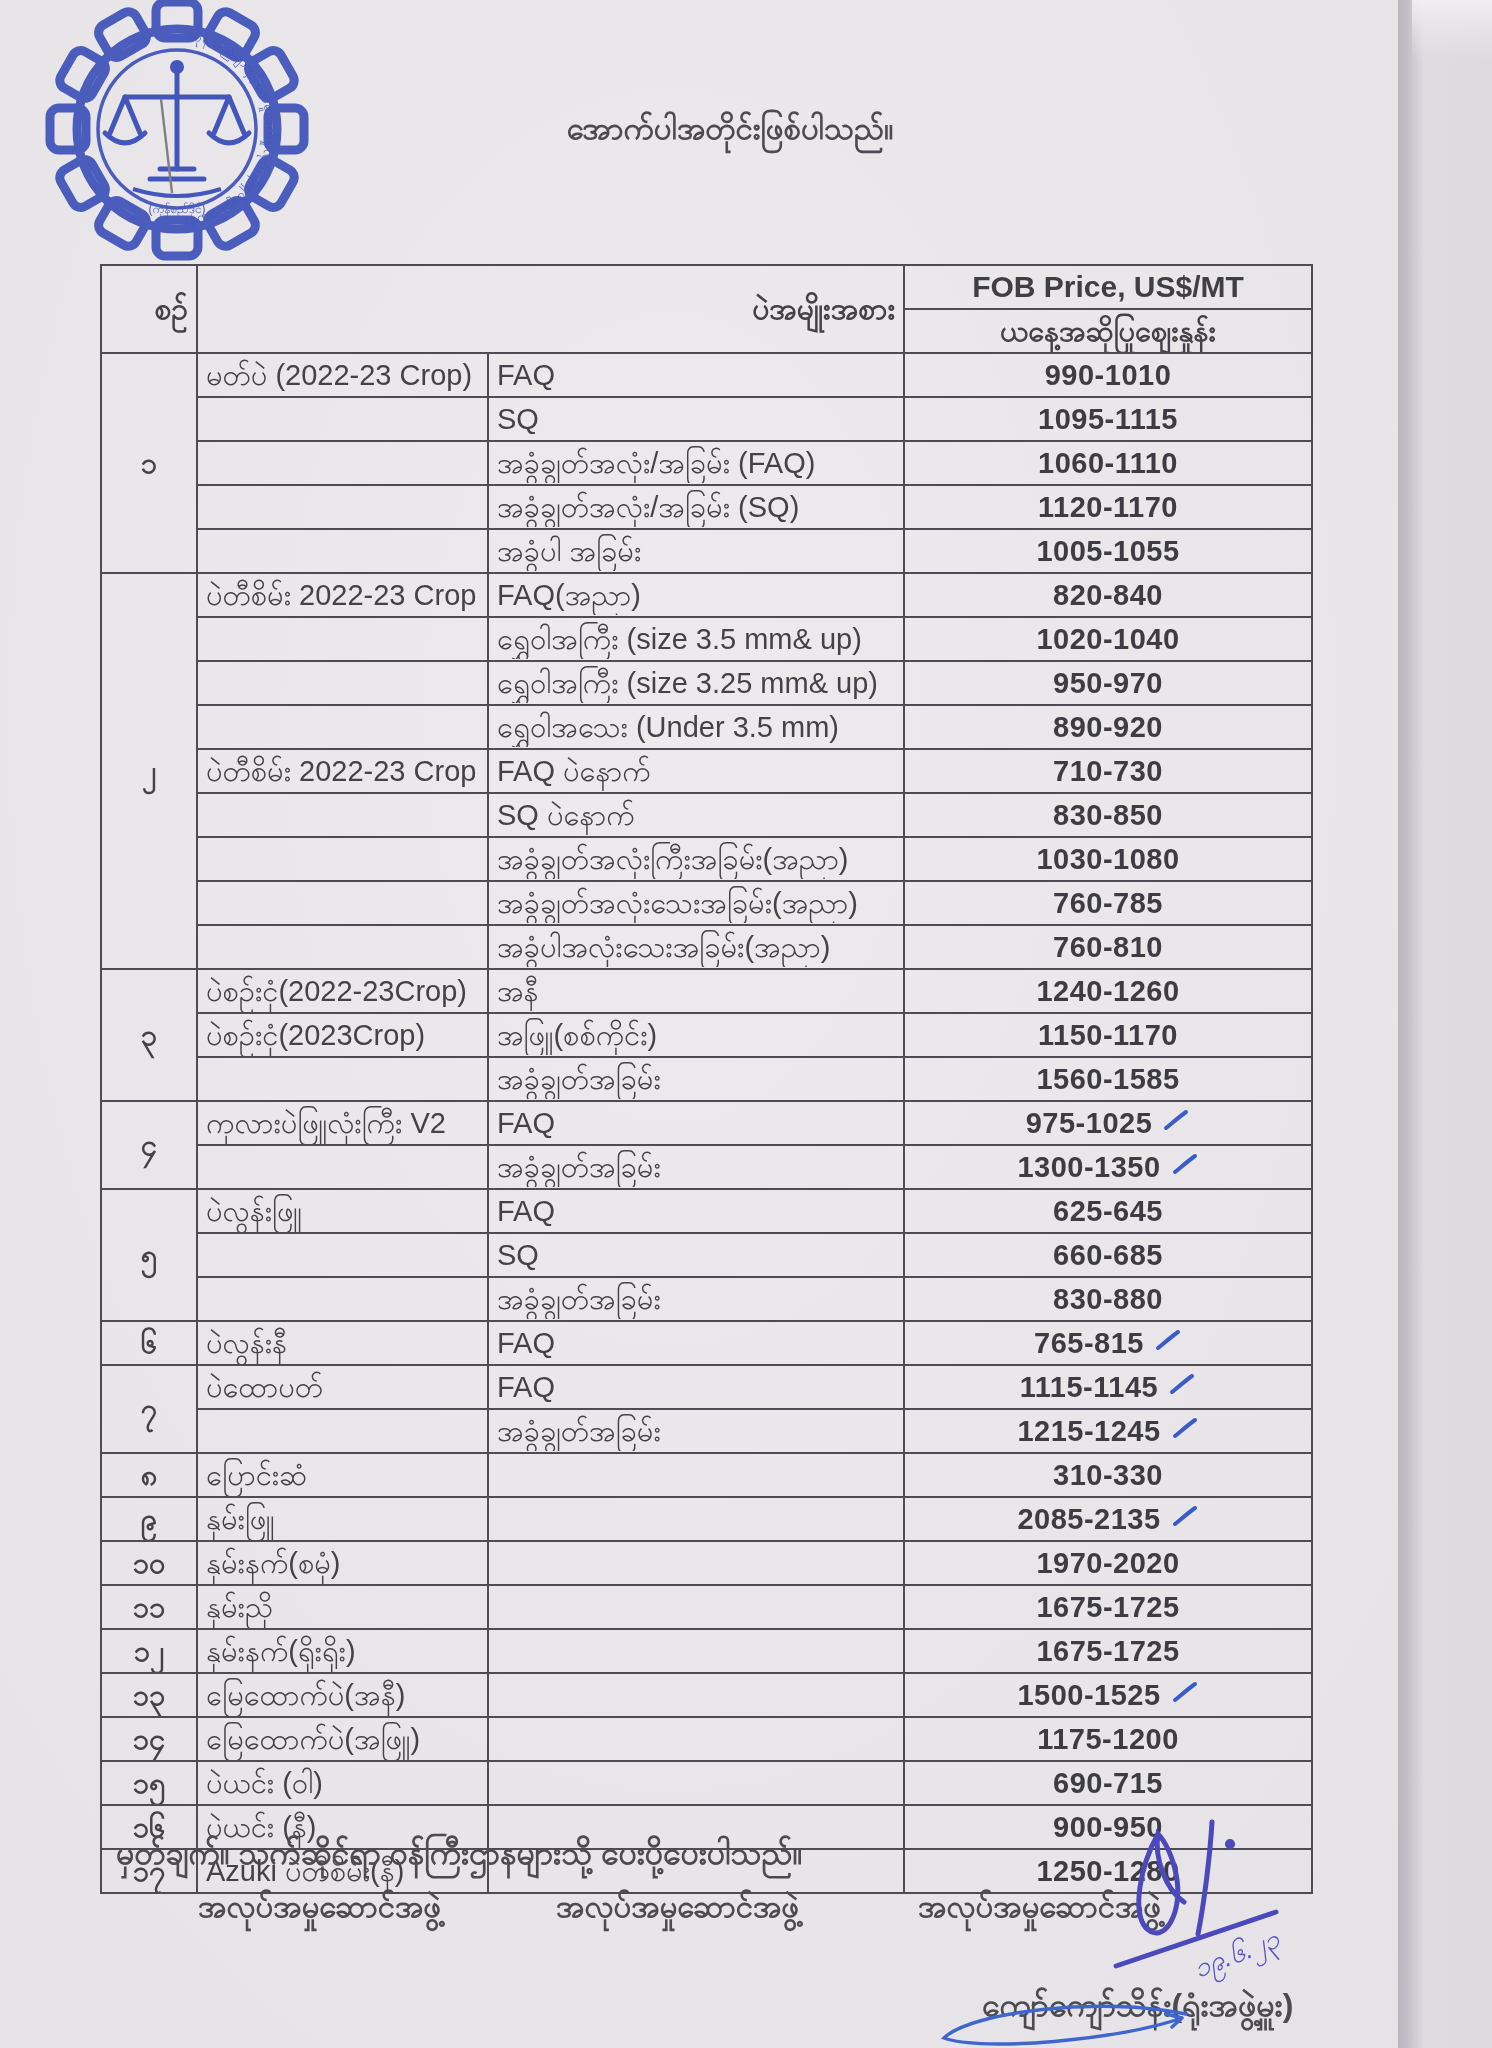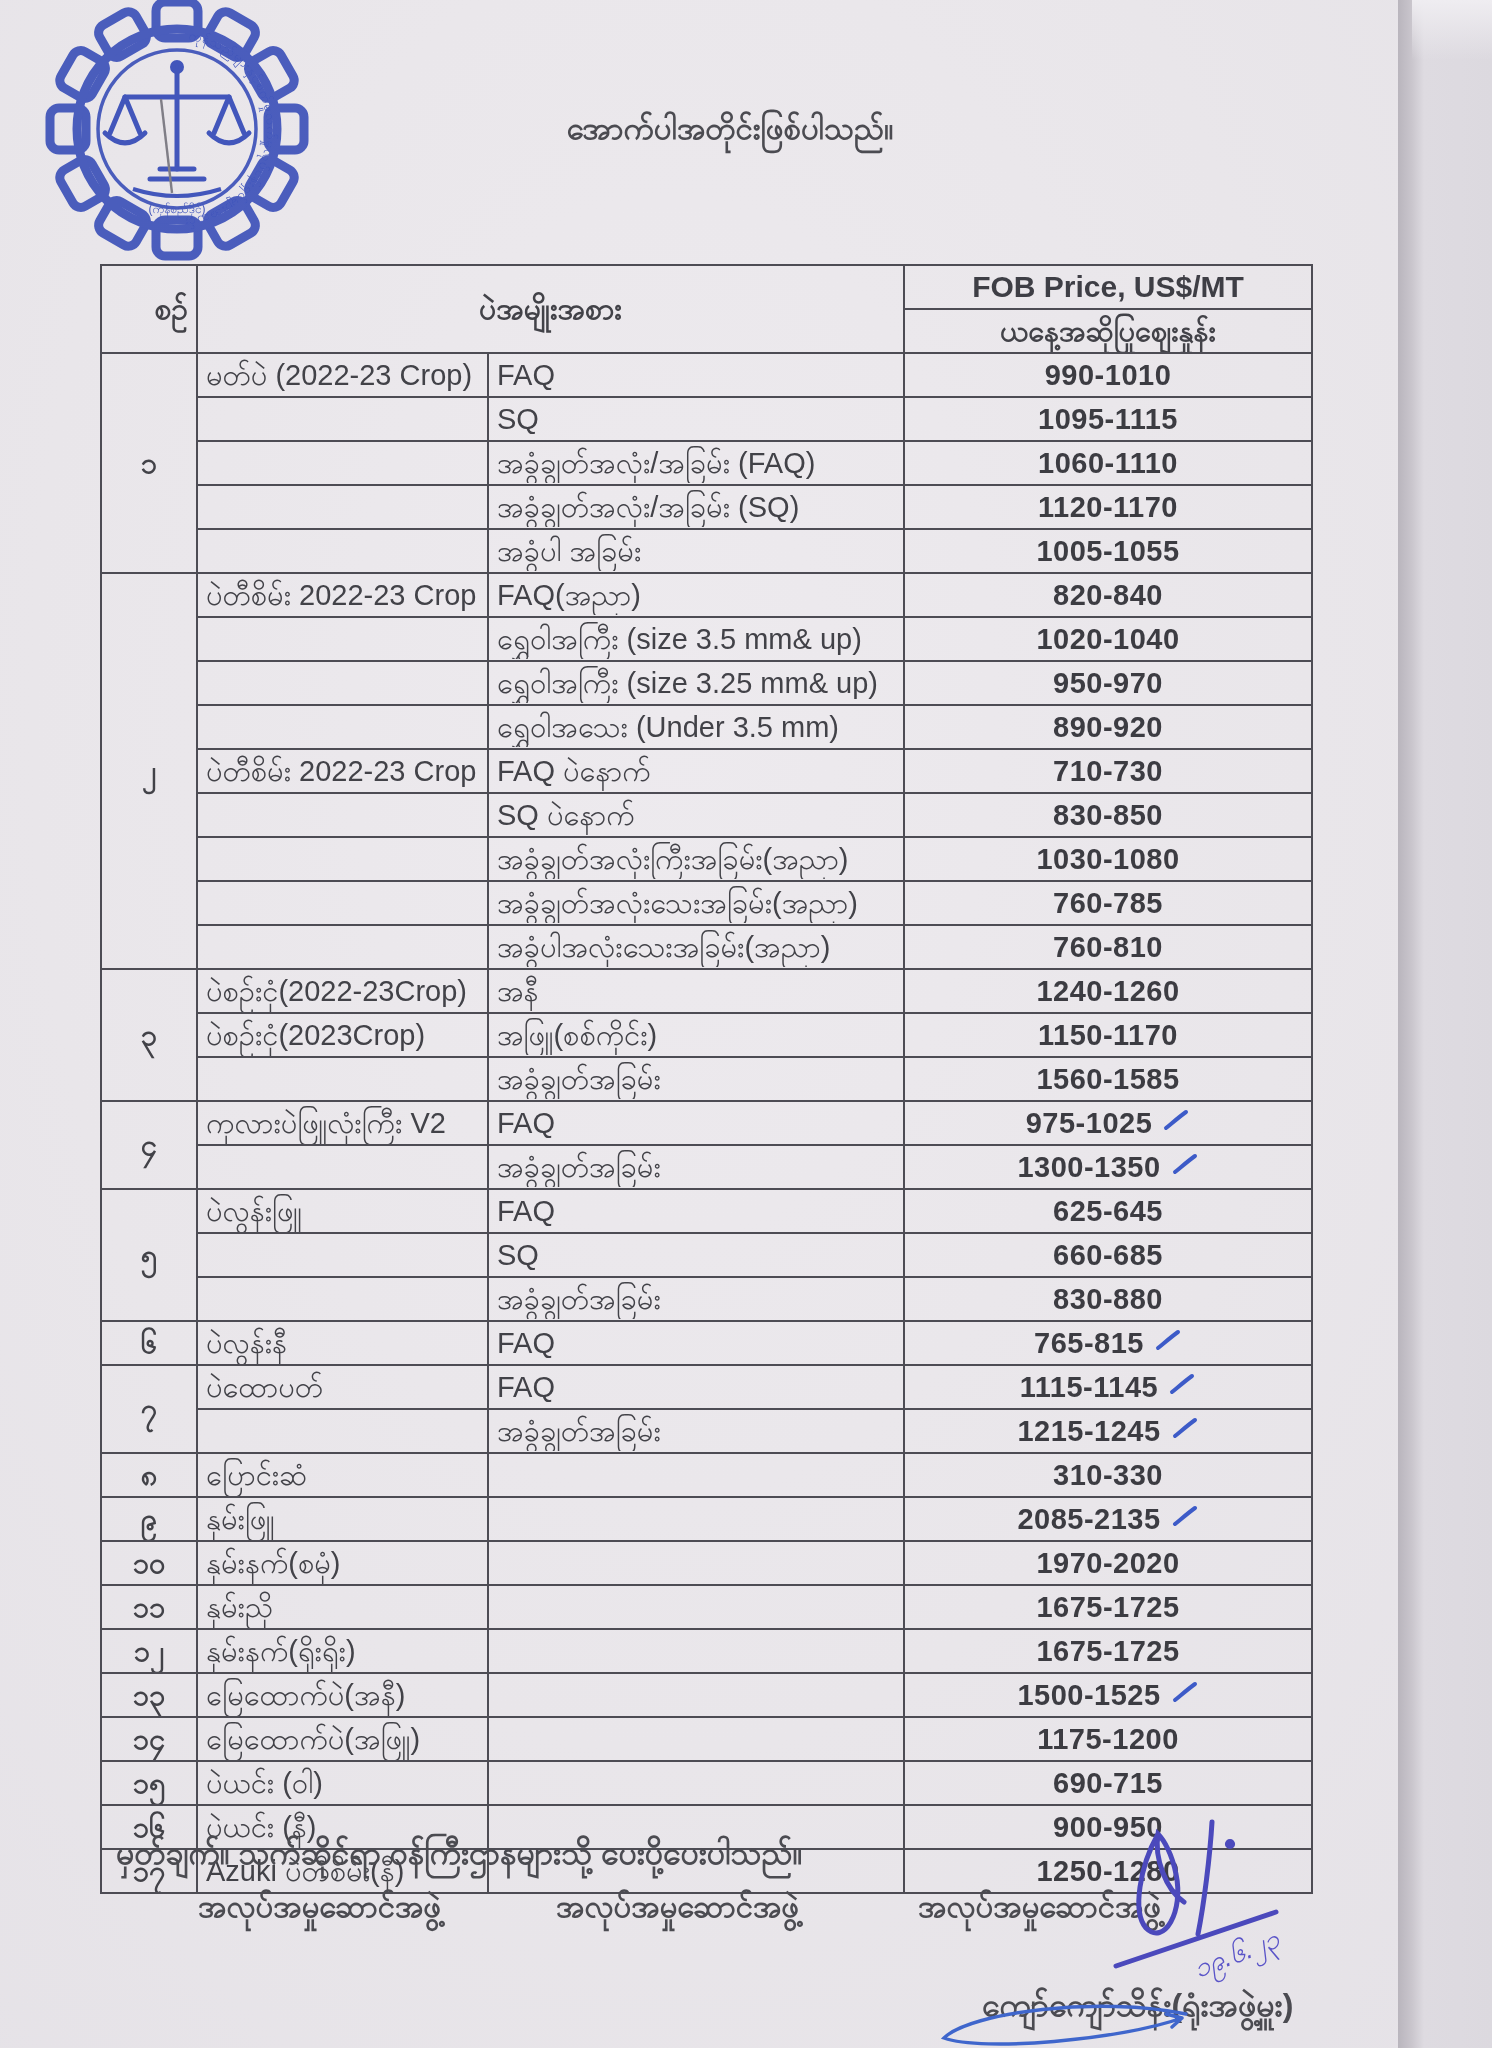--- a/index.html
+++ b/index.html
@@ -42,21 +42,21 @@
     position:absolute;left:100px;top:264px;
     border-collapse:collapse;table-layout:fixed;
     font-size:29px;color:#424248;
   }
   table.price td{
     border:2px solid #4d4c54;
     padding:0 8px;vertical-align:middle;line-height:1.05;
     height:42px;overflow:hidden;white-space:nowrap;
   }
   td.h-no{text-align:right;font-size:30px;font-weight:600;}
-  td.h-type{text-align:center;font-size:30px;font-weight:600;}
+  td.h-type{text-align:right;font-size:30px;font-weight:600;}
   td.h-price{text-align:center;font-size:30px;font-weight:700;height:41px;color:#3e3e45;}
   td.h-price-sub{text-align:center;font-size:29px;font-weight:600;height:45px;}
   td.c-no{text-align:center;font-weight:600;}
   td.c-type{text-align:left;padding-left:10px;font-weight:500;}
   td.c-sub{text-align:left;padding-left:12px;font-weight:500;border-radius:19px;}
   td.c-price{text-align:center;font-weight:700;color:#3c3c42;letter-spacing:.5px;}
   .tick{display:inline-block;vertical-align:middle;margin-left:10px;margin-top:-8px;}
 
   
   .note{

